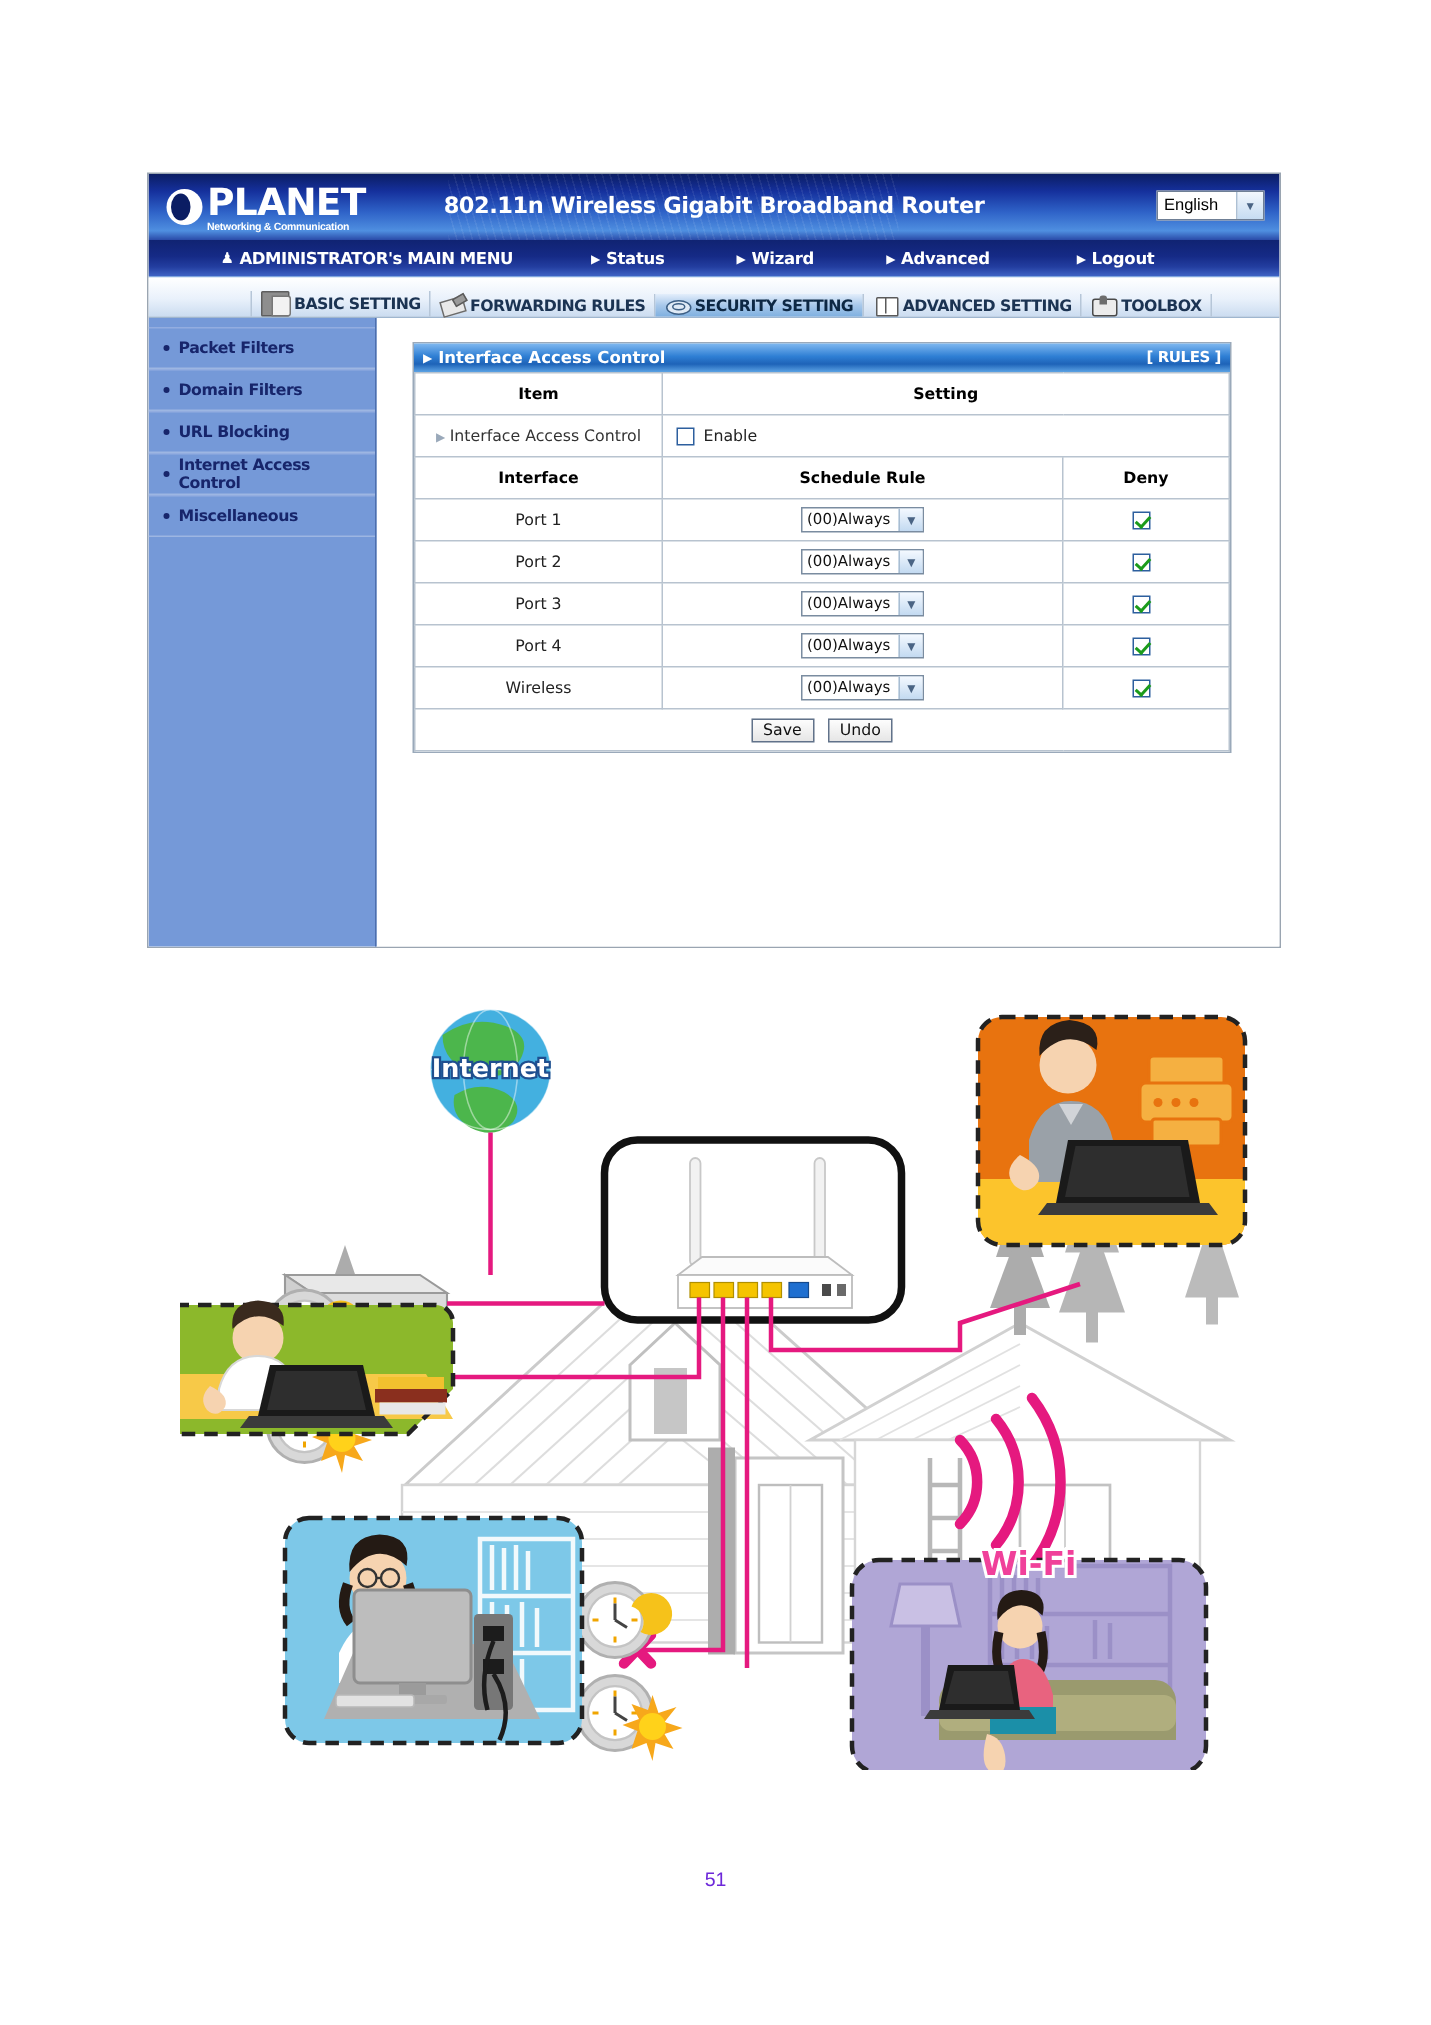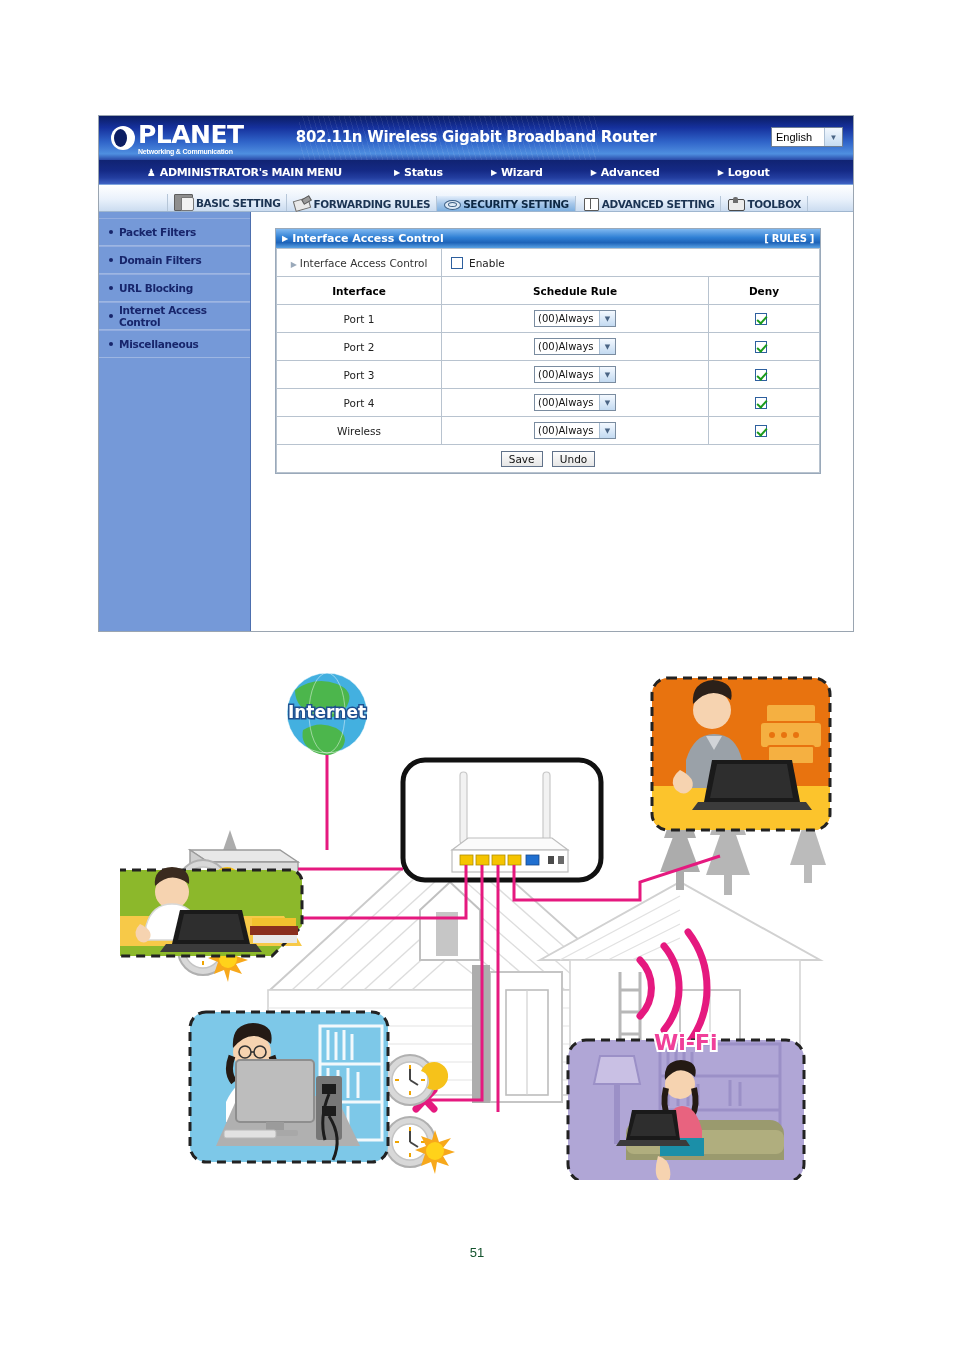--- a/index.html
+++ b/index.html
@@ -382,21 +382,21 @@
     white-space: nowrap;
   }
 
   
   .pageno {
     position: absolute;
     left: 0; right: 0;
     top: 1245px;
     text-align: center;
     font-size: 13px;
-    color: #14532d;
+    color: #6d28d9;
     font-family: "Liberation Sans", sans-serif;
   }
 </style>
 </head>
 <body>
 
 <div class="ui-shot">
 
   <div class="hdr">
     <div class="logo">
@@ -490,20 +490,24 @@
         <div class="panel-title">
           <span class="lft">
             <span class="tri">▶</span>
             <span>Interface Access Control</span>
           </span>
           <span class="help">[ RULES ]</span>
         </div>
 
         <table class="grid">
           <tbody>
+              <tr>
+            <td class="hdr-cell col-item">Item</td>
+            <td class="hdr-cell" colspan="2">Setting</td>
+          </tr>
           <tr>
             <td class="label-cell col-item">
               <span class="tri">▶</span><span>Interface Access Control</span>
             </td>
             <td colspan="2" style="text-align:left;">
               <span class="cb-wrap">
                 <span class="cb"></span>
                 <span>Enable</span>
               </span>
             </td>

